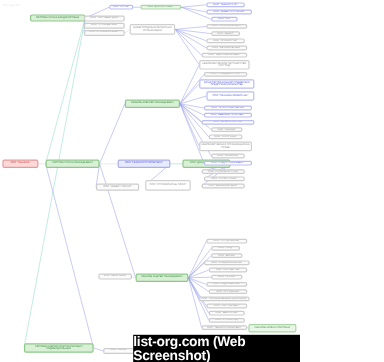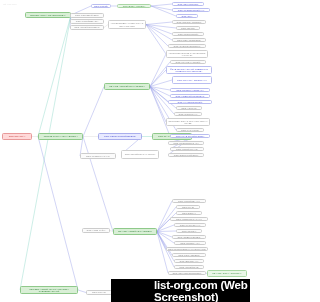--- a/index.html
+++ b/index.html
@@ -34,21 +34,20 @@
   .watermark{
     position:absolute;left:3px;top:3px;
     font-size:2.4px;color:#e2e2e2;letter-spacing:0.1px;
   }
   #footer{
     position:absolute;left:111px;top:279px;width:139px;height:23px;
     background:#000000;color:#ffffff;
     display:flex;align-items:center;justify-content:center;
     font-size:11.5px;font-weight:bold;letter-spacing:-0.2px;
     font-family:"Liberation Sans","DejaVu Sans",sans-serif;
-    padding-left:43px;
   }
 </style>
 </head>
 <body>
 
 <div id="graph">
   <div class="watermark">list-org.com</div>
   <svg id="edges" viewBox="0 0 250 302" preserveAspectRatio="none">
       <line x1="32" y1="136.5" x2="38" y2="136.5" stroke="#d8d8d8" stroke-width="0.45"></line>
       <line x1="83" y1="136.5" x2="98" y2="136.5" stroke="#d8d8d8" stroke-width="0.45"></line>

